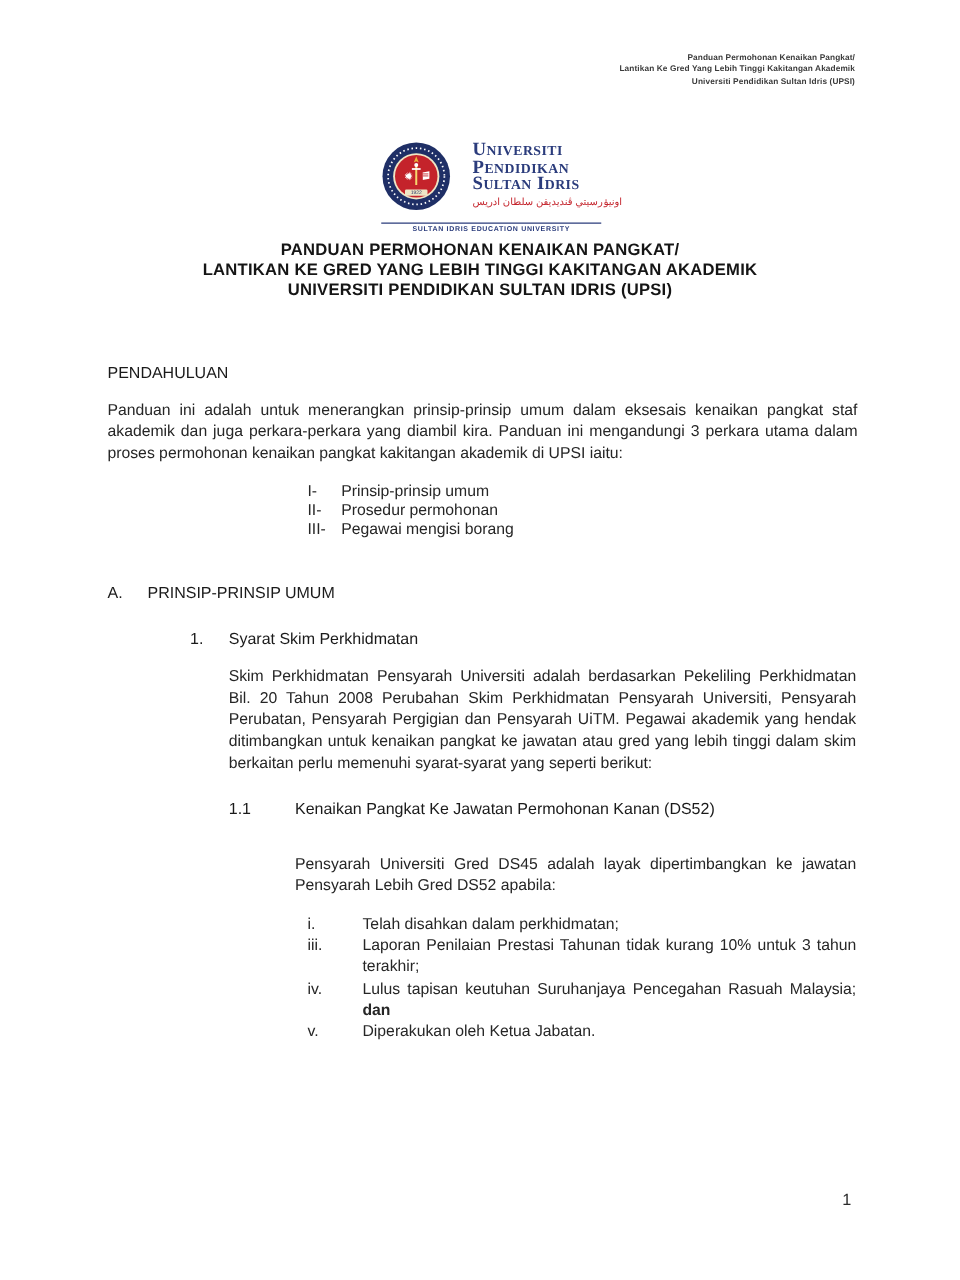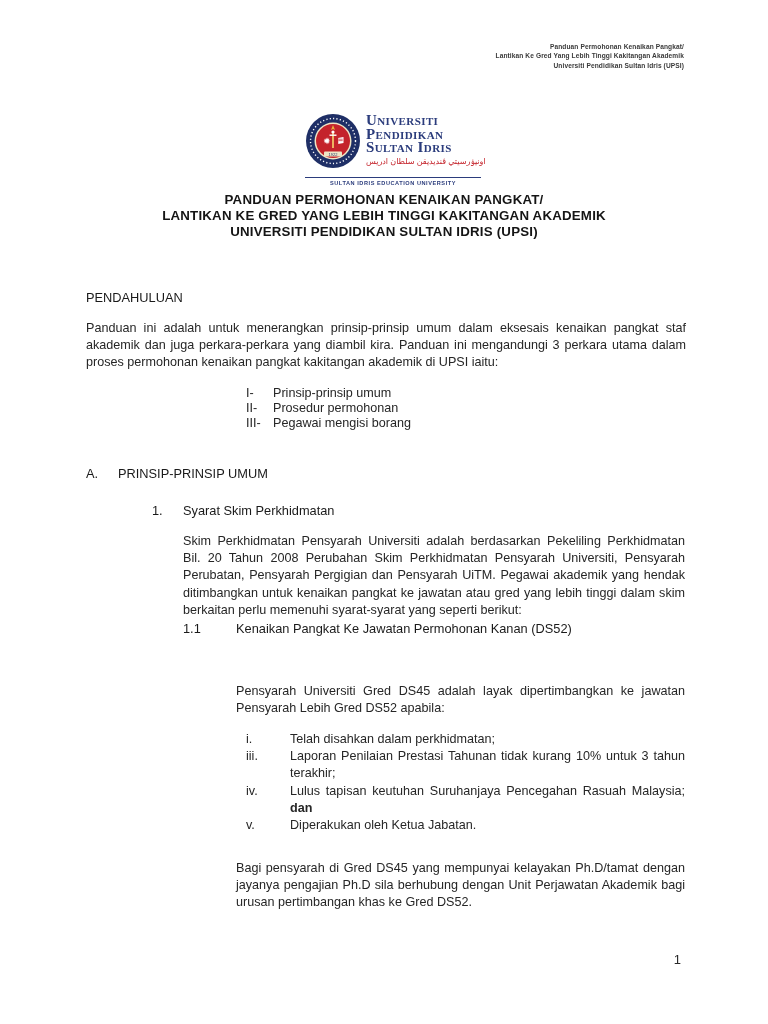--- a/index.html
+++ b/index.html
@@ -33,21 +33,21 @@
   
   .logo {
     position: absolute;
     top: 113px;
     left: 305px;
     width: 176px;
   }
   .logo-row {
     display: flex;
     align-items: flex-start;
-    gap: 5px;
+    gap: 17px;
   }
   .seal { flex: 0 0 auto; }
   .wordmark-col { flex: 1; padding-top: 1px; }
   .wordmark {
     font-family: "Liberation Serif", serif;
     font-variant: small-caps;
     font-weight: 600;
     color: #2b3c7c;
     font-size: 15px;
     line-height: 13.5px;
@@ -114,21 +114,21 @@
   .intro-list .lbl { width: 27px; flex: 0 0 auto; }
 
   .heading-a { position: absolute; top: 466px; left: 86px; display: flex; }
   .heading-a .lbl { width: 32px; flex: 0 0 auto; }
 
   .heading-1 { position: absolute; top: 503px; left: 152px; display: flex; }
   .heading-1 .lbl { width: 31px; flex: 0 0 auto; }
 
   .para-skim { position: absolute; top: 533px; left: 183px; width: 502px; }
 
-  .heading-11 { position: absolute; top: 621px; left: 183px; display: flex; justify-content: space-between; }
+  .heading-11 { position: absolute; top: 639px; left: 183px; display: flex; justify-content: space-between; }
   .heading-11 .lbl { width: 53px; flex: 0 0 auto; }
 
   .para-ds45 { position: absolute; top: 683px; left: 236px; width: 449px; }
 
   .criteria {
     position: absolute;
     top: 731px;
     left: 246px;
     width: 439px;
     font-size: 12.6px;
@@ -252,17 +252,16 @@
     <div class="row">
       <span class="lbl">iv.</span>
       <span class="txt"><span>Lulus tapisan keutuhan Suruhanjaya Pencegahan Rasuah Malaysia; </span><b>dan</b></span>
     </div>
     <div class="row">
       <span class="lbl">v.</span>
       <span class="txt">Diperakukan oleh Ketua Jabatan.</span>
     </div>
   </div>
 
-  <div class="para para-closing">Bagi pensyarah di Gred DS45 yang mempunyai kelayakan Ph.D/tamat dengan jayanya pengajian Ph.D sila berhubung dengan Unit Perjawatan Akademik bagi urusan pertimbangan khas ke Gred DS52.</div>
 
   <div class="page-number">1</div>
 
 </div>
 
 </body></html>

